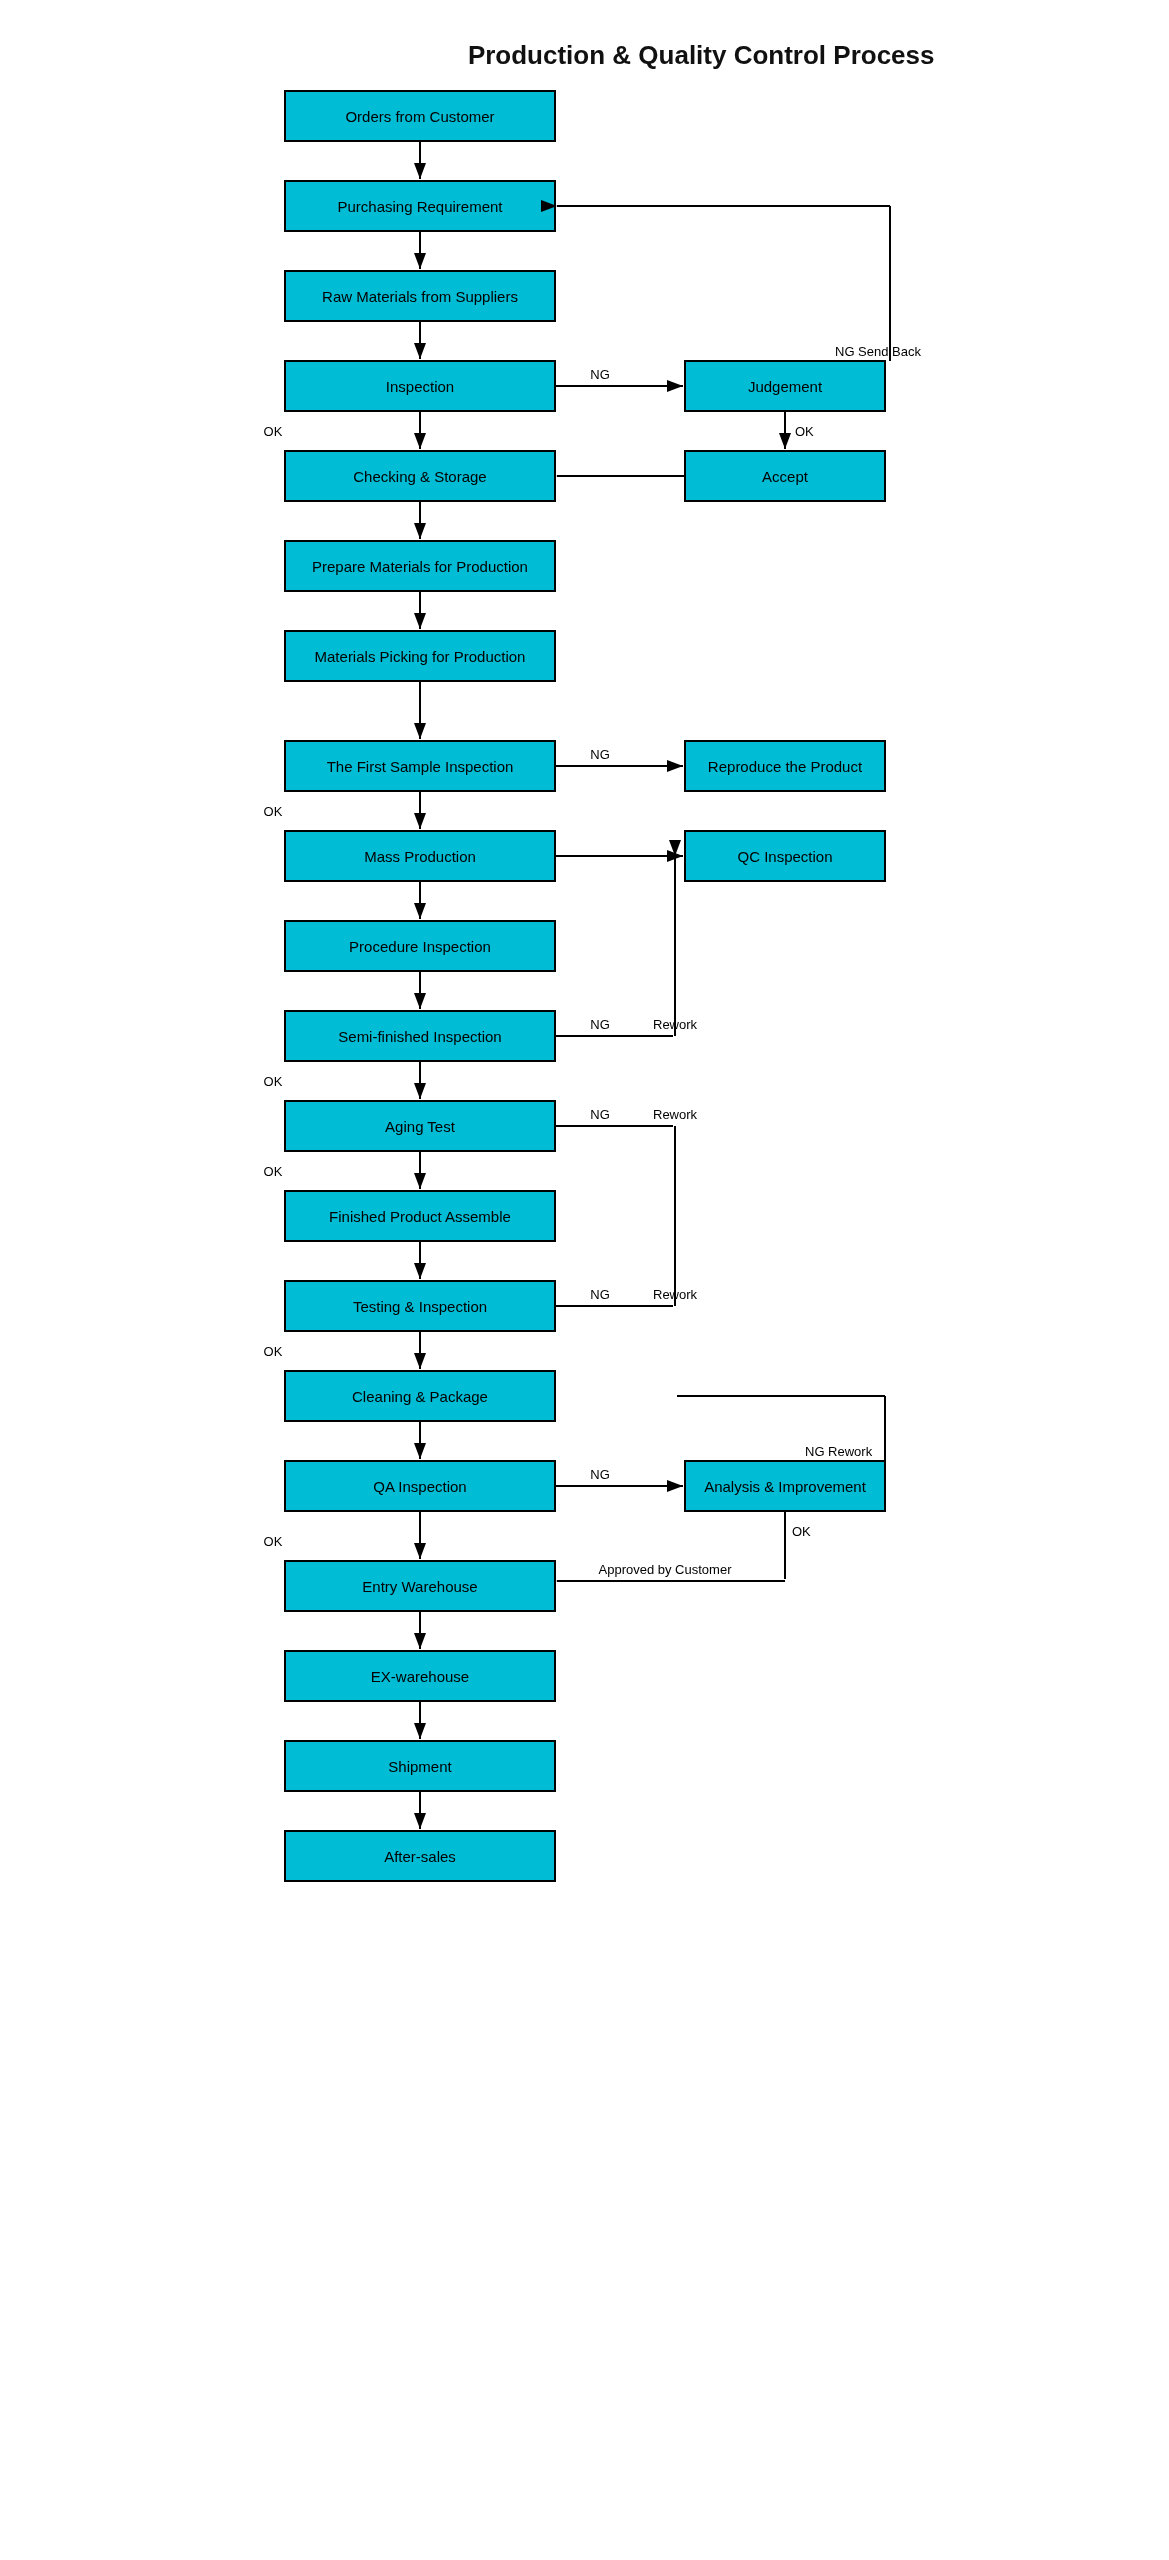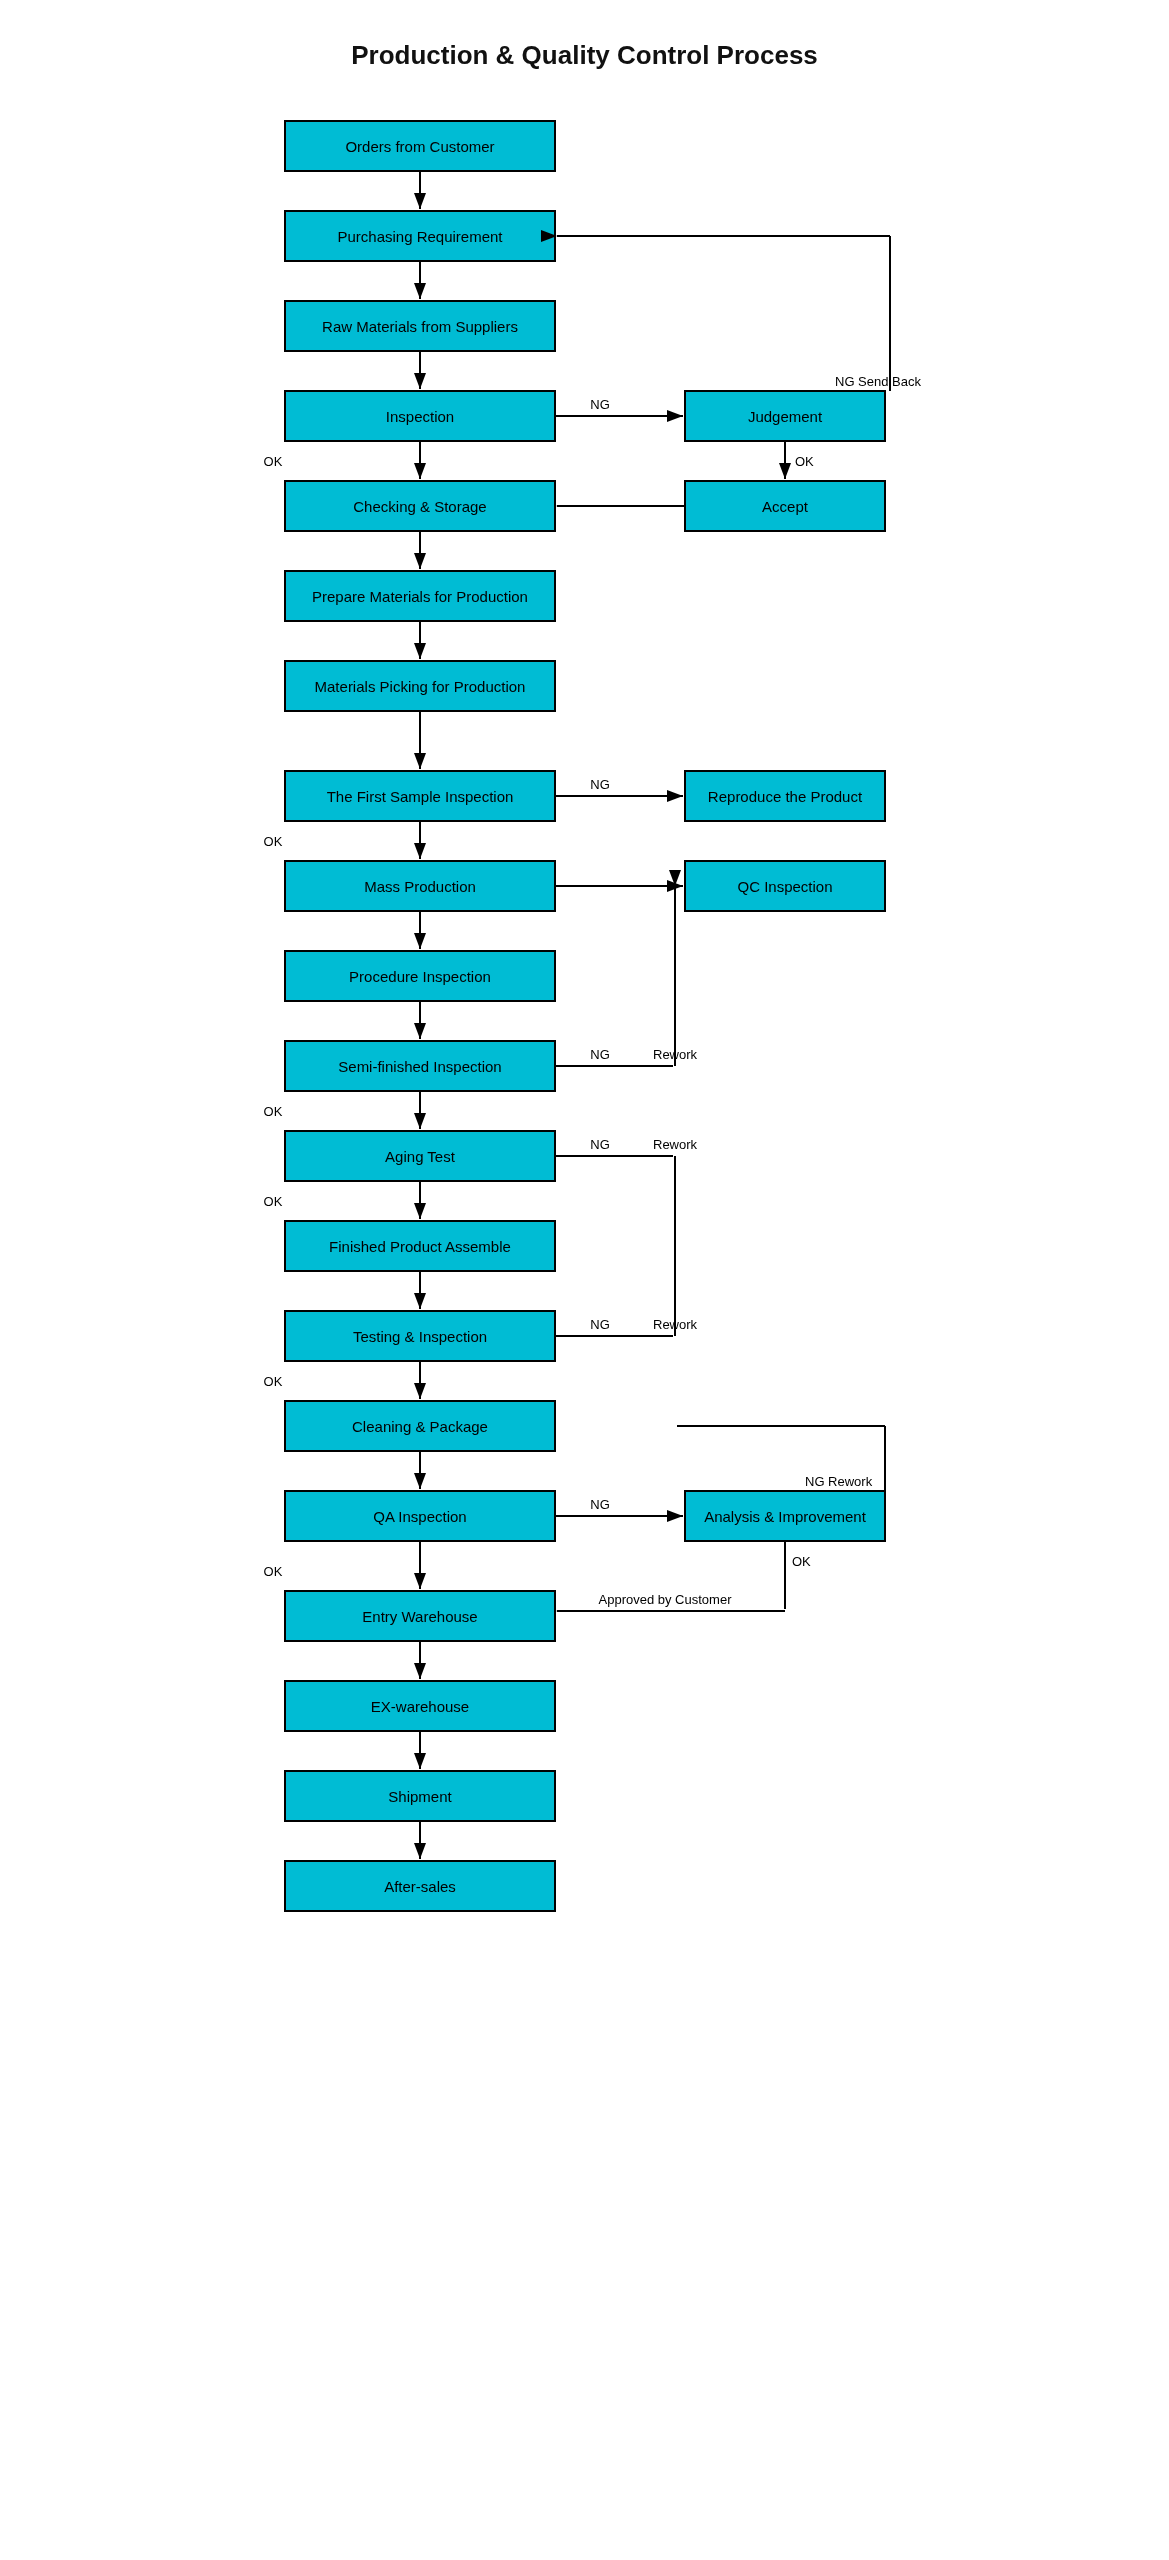--- a/index.html
+++ b/index.html
@@ -8,24 +8,23 @@
       font-family: Arial, sans-serif;
       display: flex;
       justify-content: center;
       padding: 40px 20px;
     }
     .page-wrapper {
       width: 700px;
       position: relative;
     }
     .page-title {
-      text-align: center;
+      text-align: right;
       font-size: 26px;
       font-weight: bold;
-      margin-bottom: 30px;
       color: #111;
     }
 
     
     svg.flowchart-svg {
       display: block;
       margin: 0 auto;
     }
   </style>
 </head>

